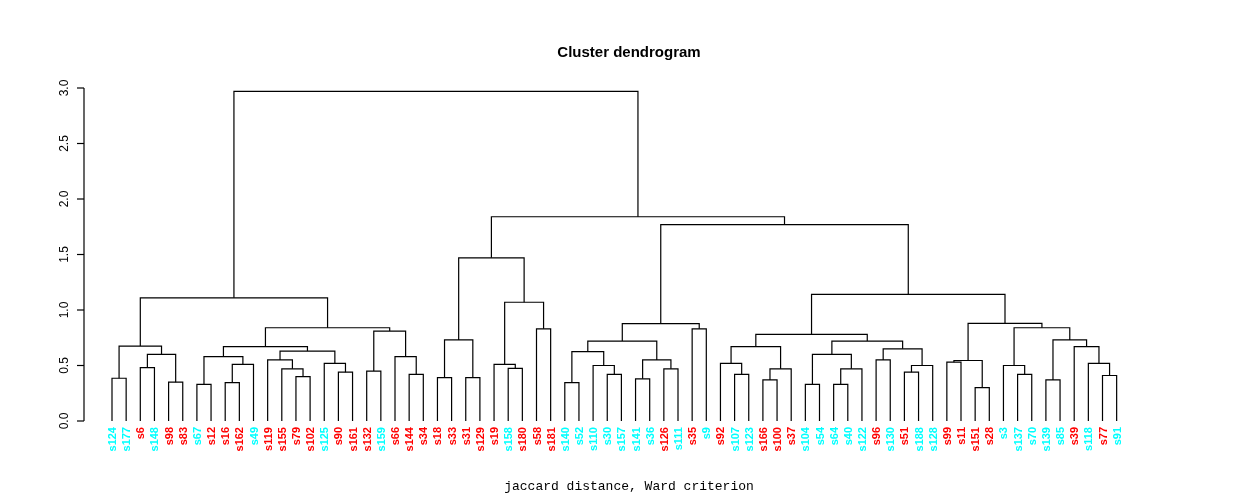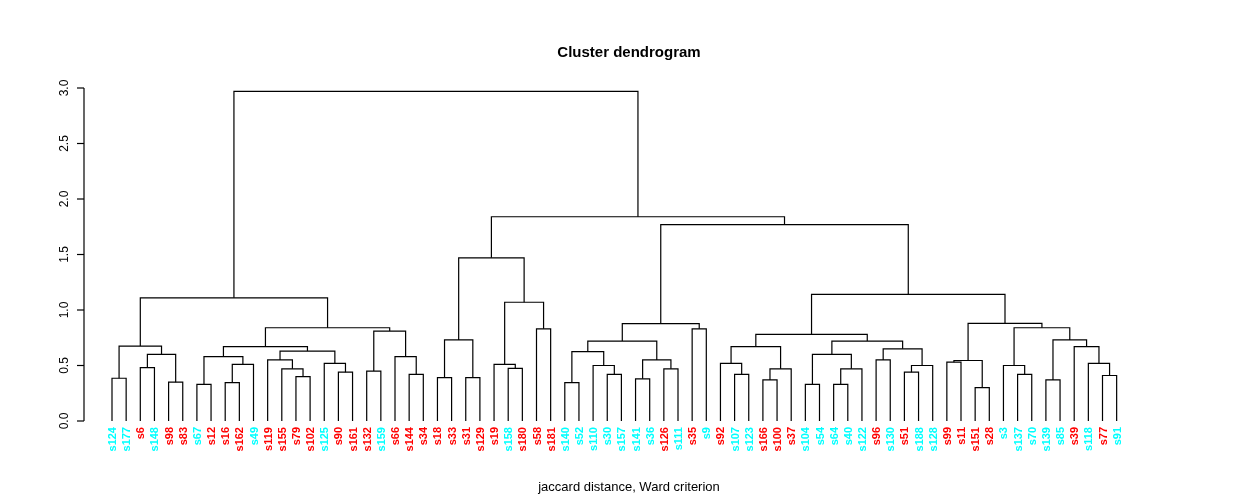--- a/index.html
+++ b/index.html
@@ -1,21 +1,21 @@
 <!DOCTYPE html>
 <html><head>
 <meta charset="utf-8">
 <style>
   html,body{margin:0;padding:0;background:#ffffff;}
   .figure{position:relative;width:1238px;height:500px;background:#ffffff;overflow:hidden;
           font-family:"Liberation Sans","DejaVu Sans",sans-serif;margin-top:21px;}
   .chart-title{position:absolute;top:22px;left:84px;width:1090px;text-align:center;
                font-size:15px;font-weight:bold;color:#000;}
   .x-axis-label{position:absolute;top:458px;left:84px;width:1090px;text-align:center;
-                font-size:13px;color:#000;}
+                font-size:13px;color:#000;font-family:Liberation Mono, monospace;}
   svg{position:absolute;top:0;left:0;}
   svg text{font-family:"Liberation Sans","DejaVu Sans",sans-serif;}
   .ytick-label{font-size:12px;fill:#000;}
   .leaf-label{font-size:11px;font-weight:bold;}
 </style>
 </head>
 <body>
 
 <div class="figure">
   <div class="chart-title">Cluster dendrogram</div>

